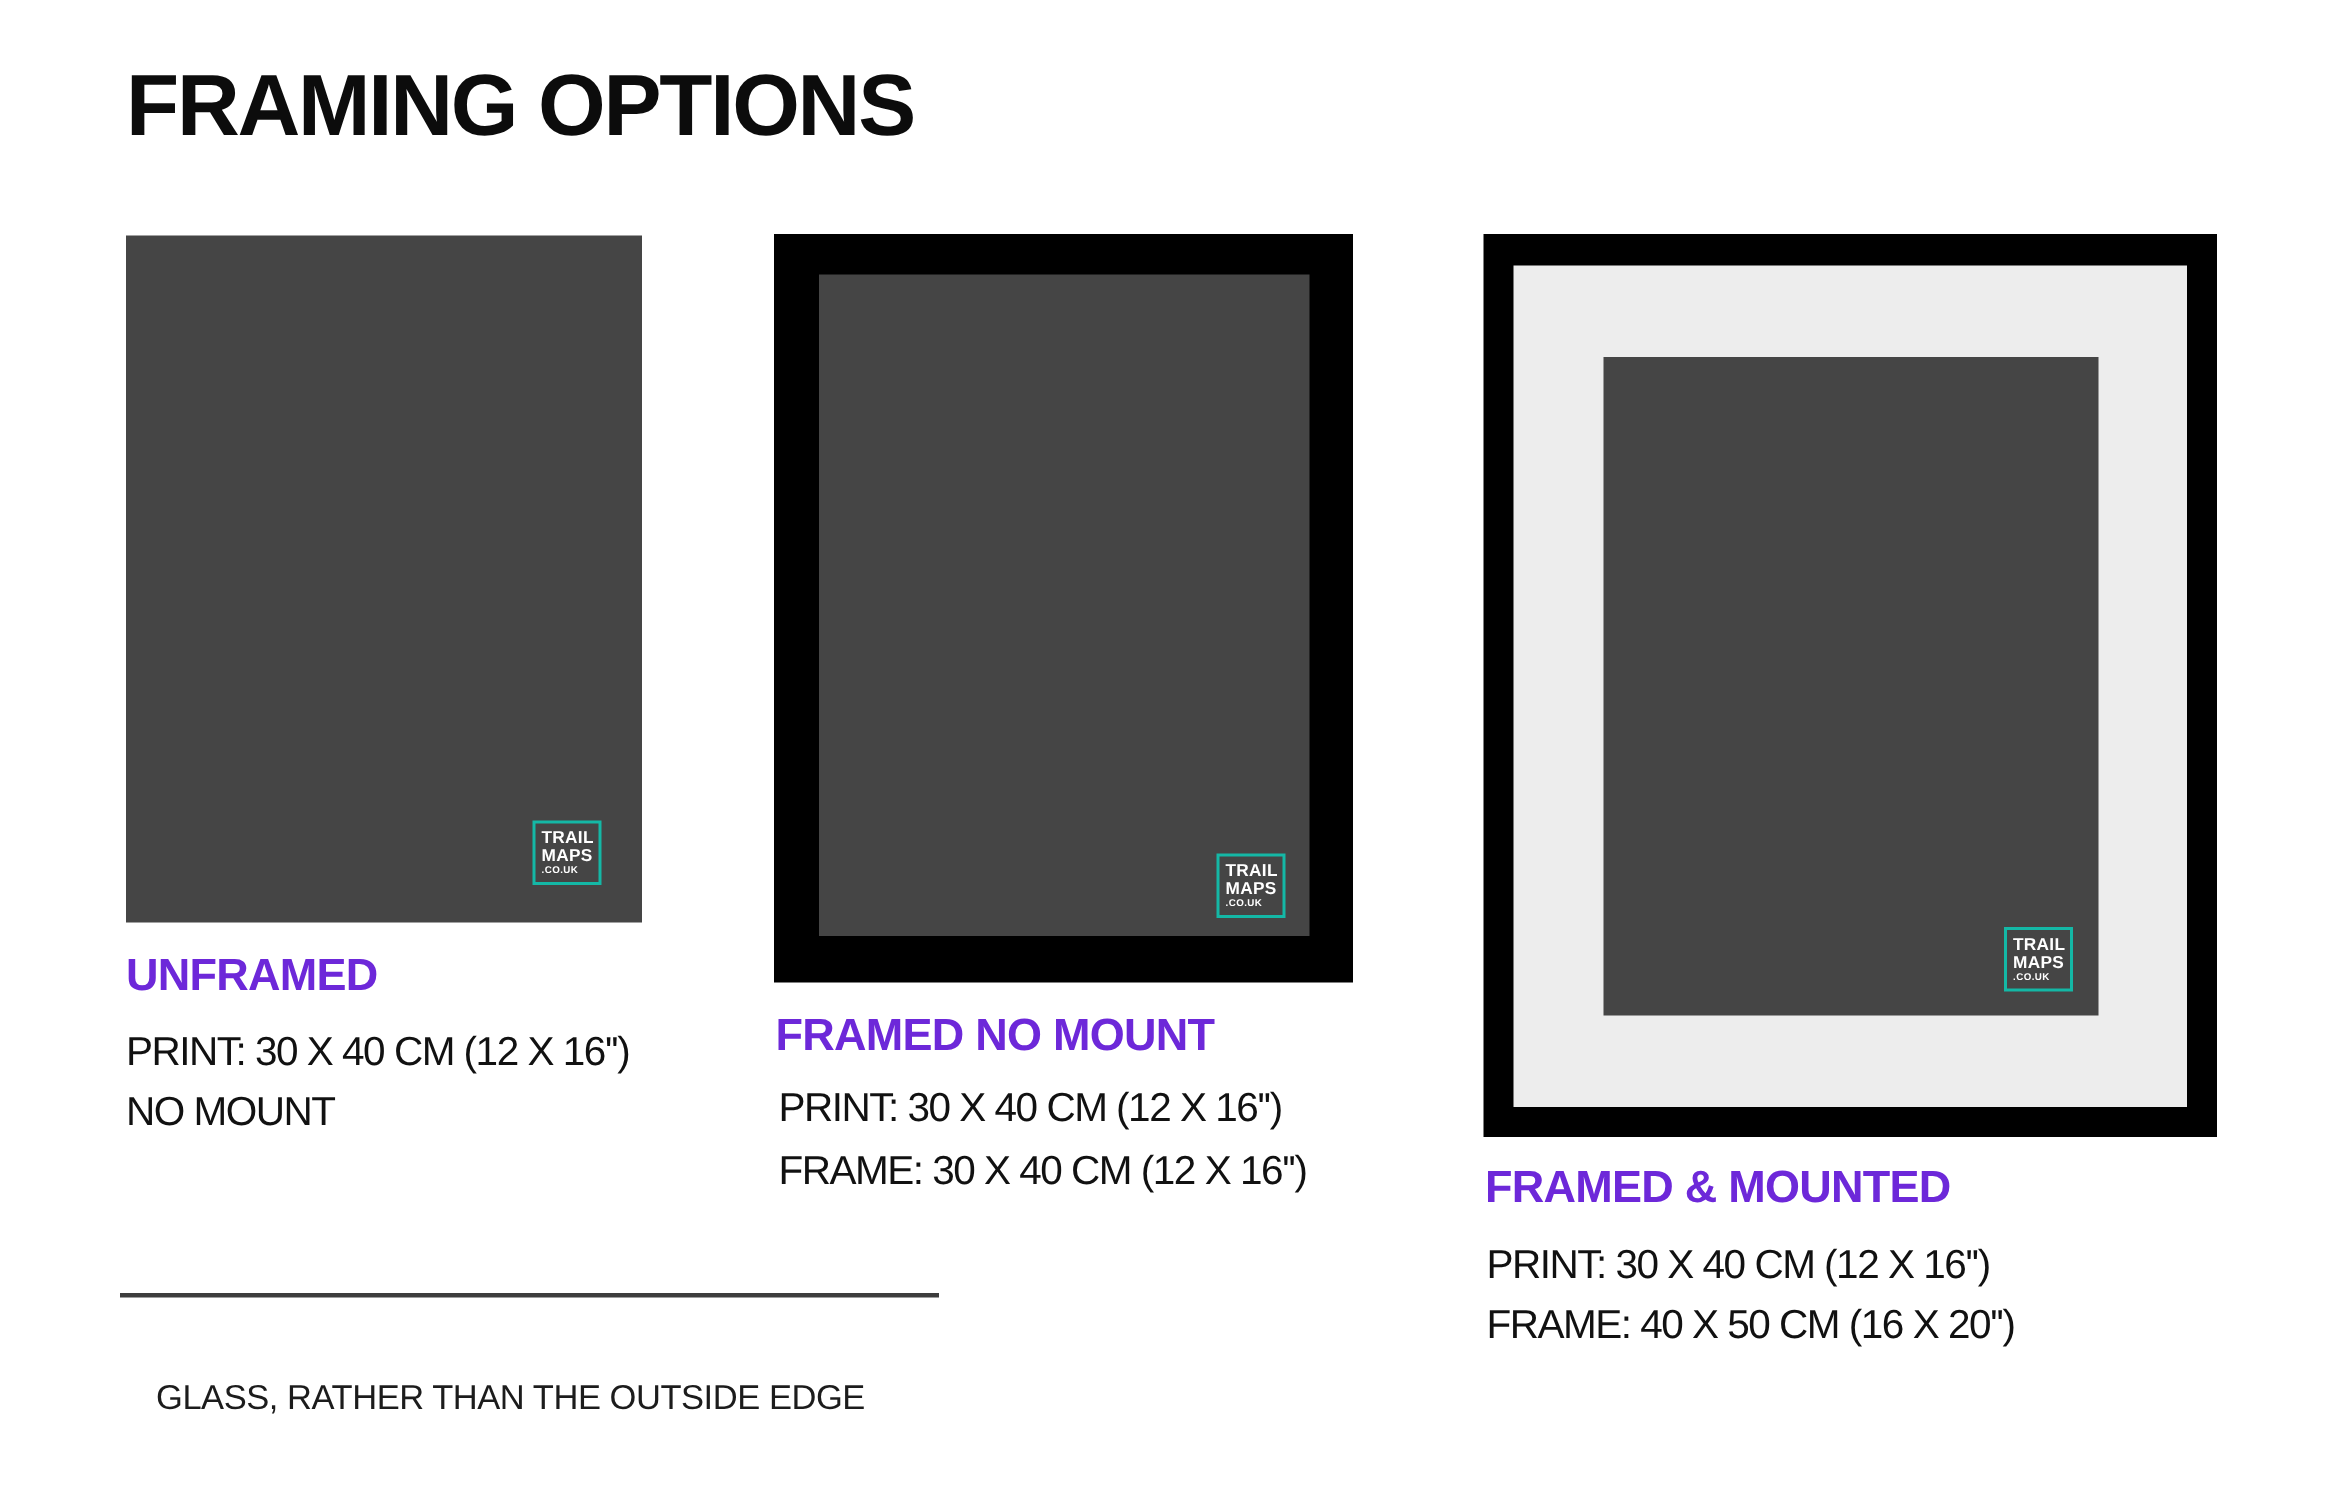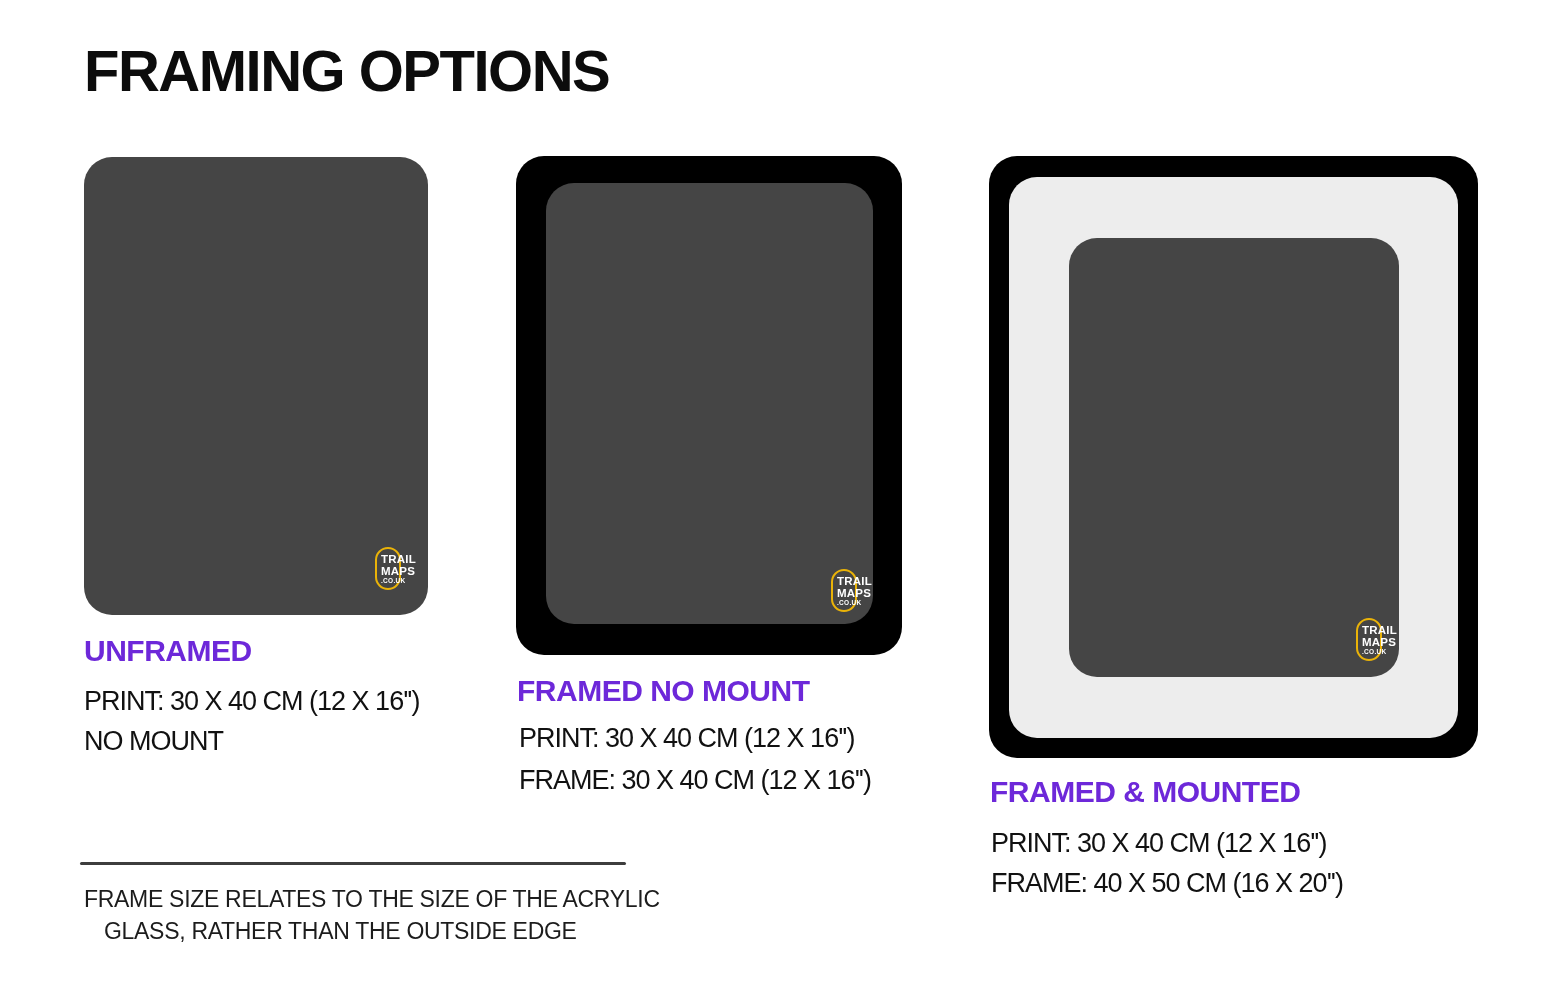--- a/index.html
+++ b/index.html
@@ -1,15 +1,15 @@
 <!DOCTYPE html>
 <html><head>
 <meta charset="utf-8">
 <style>
-  * { margin: 0; padding: 0; box-sizing: border-box; border-radius: 28px; }
+  * { margin: 0; padding: 0; box-sizing: border-box; }
   html, body { background: #ffffff; }
   .canvas {
     position: relative;
     width: 1568px;
     height: 999px;
     background: #ffffff;
     font-family: "Liberation Sans", sans-serif;
     color: #0d0d0d;
     overflow: hidden;
   }
@@ -86,23 +86,23 @@
     left: 20px; top: 21px; width: 449px; height: 561px;
     background: #ededed;
   }
   .frame-mounted .print-surface {
     left: 60px; top: 61px; width: 330px; height: 439px;
   }
 
   
   .logo {
     position: absolute;
-    width: 26px;
+    width: 46px;
     height: 43px;
-    border: 2px solid #eab308;
+    border: 2px solid #14b8a6;
     color: #ffffff;
     padding: 4px 0 0 4px;
     line-height: 1;
   }
   .logo .big {
     font-size: 11.5px;
     font-weight: 700;
     letter-spacing: 0.2px;
     line-height: 12px;
     white-space: nowrap;
@@ -164,16 +164,15 @@
           </div>
         </div>
       </div>
     </div>
     <h2 class="option-label" style="left:990px; top:777px;">FRAMED &amp; MOUNTED</h2>
     <div class="spec-line" style="left:991px; top:830px;">PRINT: 30 X 40 CM (12 X 16'')</div>
     <div class="spec-line" style="left:991px; top:870px;">FRAME: 40 X 50 CM (16 X 20'')</div>
   </div>
 
   <div class="footnote-rule"></div>
-  <div class="footnote-line" style="left:84px; top:888px;">FRAME SIZE RELATES TO THE SIZE OF THE ACRYLIC</div>
   <div class="footnote-line" style="left:84px; top:920px;margin-left:20px;">GLASS, RATHER THAN THE OUTSIDE EDGE</div>
 
 </div>
 
 </body></html>

